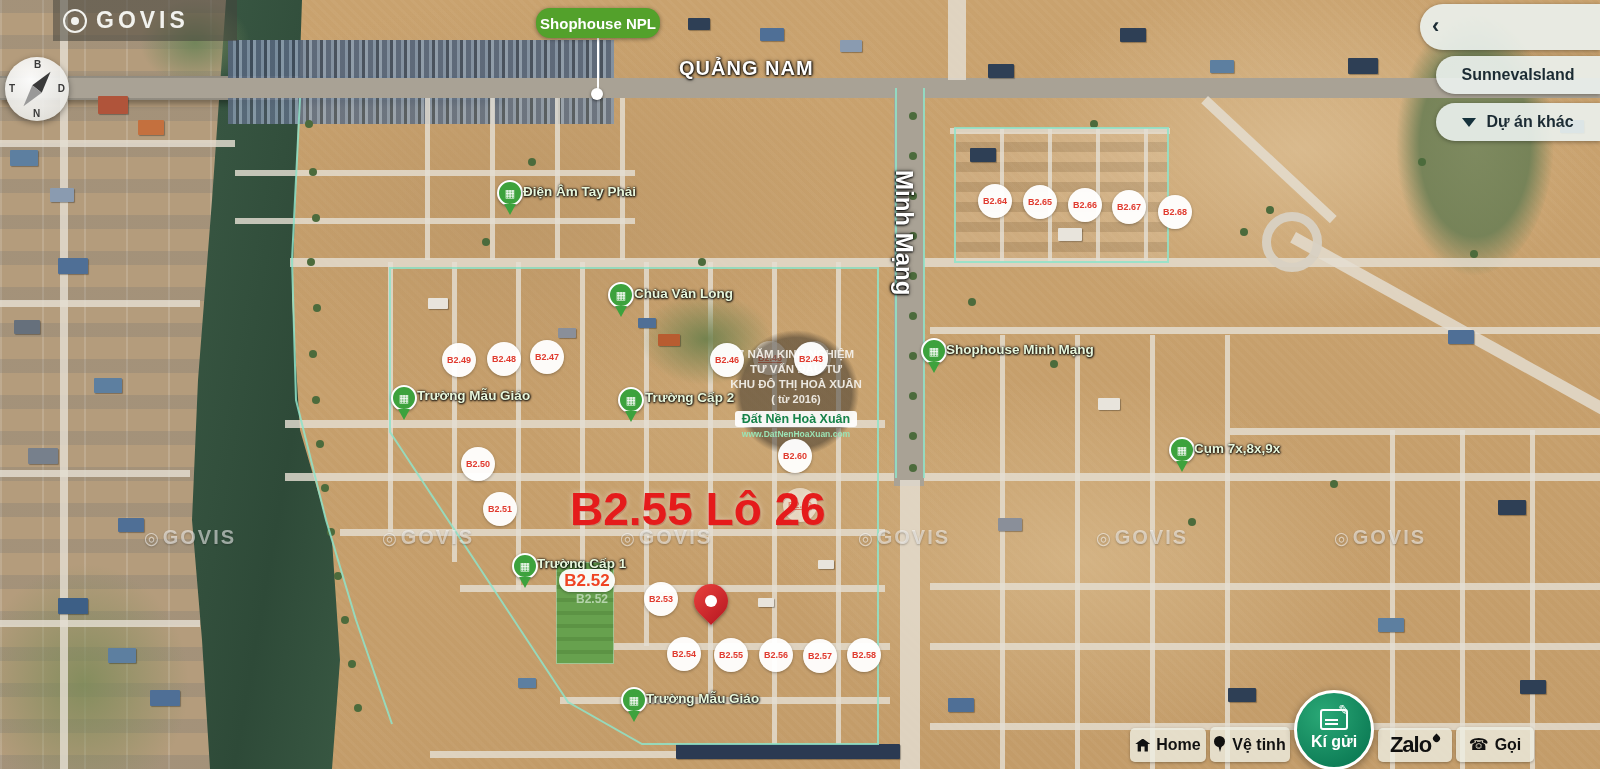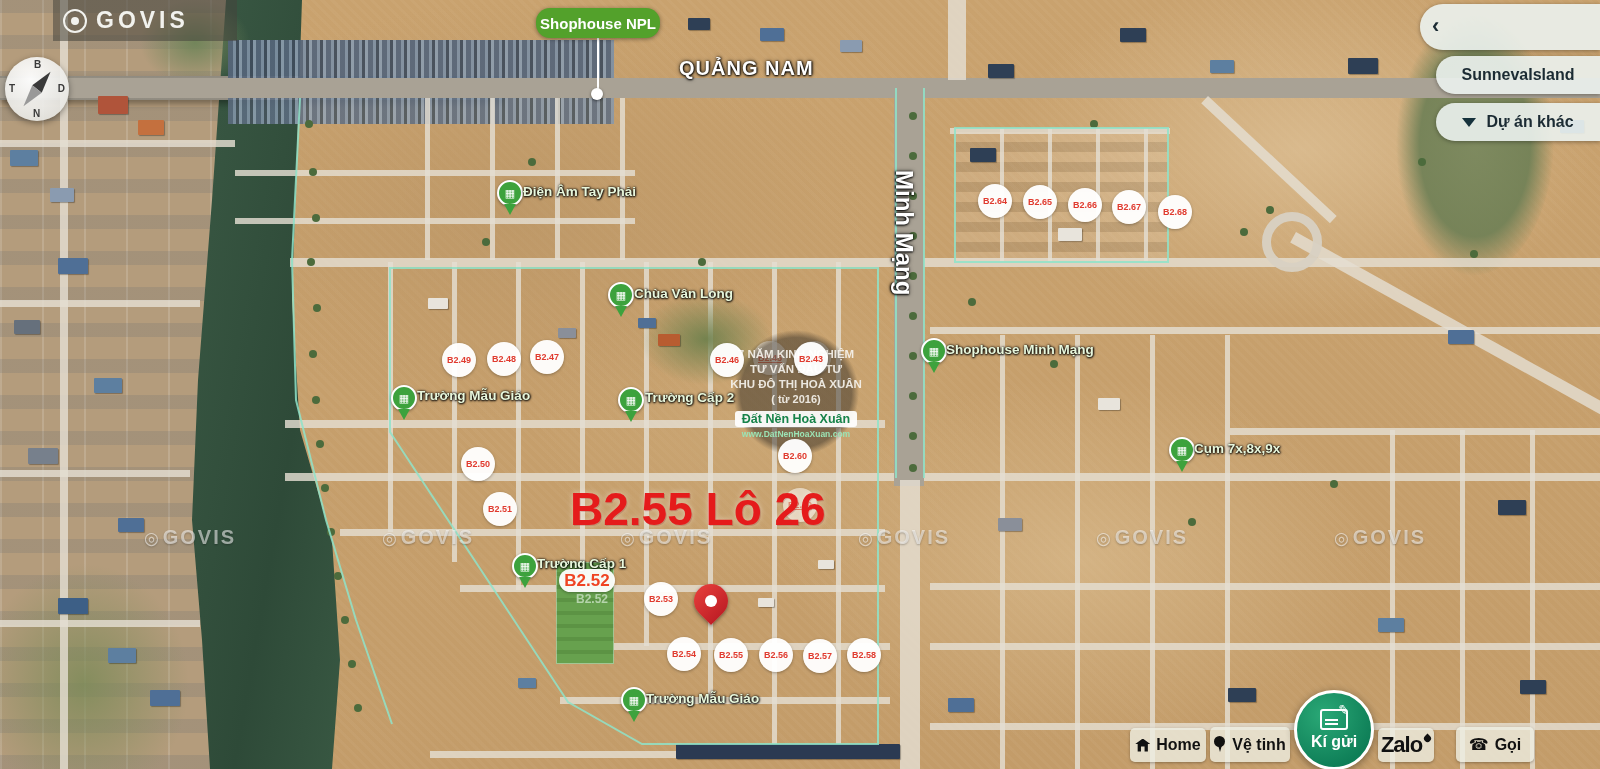--- a/index.html
+++ b/index.html
@@ -110,21 +110,21 @@
   .pill1 .two{font-size:15px;font-weight:bold;line-height:17px;text-align:center;flex:1;padding-right:6px;}
   .pill2{top:56px;height:38px;width:164px;border-radius:20px 0 0 20px;justify-content:center;font-size:16px;font-weight:bold;}
   .pill3{top:103px;height:38px;width:164px;border-radius:20px 0 0 20px;justify-content:center;font-size:16px;font-weight:bold;}
   .pill3 .tri{width:0;height:0;border-left:7px solid transparent;border-right:7px solid transparent;border-top:9px solid #16323c;margin-right:10px;}
   
   .tbtn{position:absolute;z-index:60;background:rgba(238,240,228,.78);border-radius:5px;
      display:flex;align-items:center;justify-content:center;gap:6px;color:#111;font-weight:bold;font-size:16px;
      box-shadow:0 1px 3px rgba(0,0,0,.3);cursor:pointer;}
   .btn-home{left:1130px;top:728px;width:76px;height:34px;}
   .btn-sat{left:1210px;top:727px;width:80px;height:35px;}
-  .btn-zalo{left:1378px;top:728px;width:56px;height:34px;font-size:22px;letter-spacing:-1px;}
+  .btn-zalo{left:1378px;top:728px;width:74px;height:34px;font-size:22px;letter-spacing:-1px;}
   .btn-call{left:1456px;top:727px;width:78px;height:35px;}
   .home-ic{width:15px;height:13px;background:#111;
      clip-path:polygon(50% 0,100% 42%,84% 42%,84% 100%,62% 100%,62% 62%,38% 62%,38% 100%,16% 100%,16% 42%,0 42%);}
   .geo-ic{position:relative;width:12px;height:17px;}
   .geo-ic::before{content:"";position:absolute;left:0;top:0;width:11px;height:11px;background:#111;border-radius:50%;}
   .geo-ic::after{content:"";position:absolute;left:3.5px;top:9px;width:0;height:0;border-left:2.5px solid transparent;border-right:2.5px solid transparent;border-top:7px solid #111;}
   .zalo-tail{width:7px;height:7px;background:#111;border-radius:50% 50% 50% 0;transform:rotate(135deg);margin:-14px 0 0 -4px;}
   .phone-ic{font-size:16px;line-height:16px;}
   .btn-consign{left:1294px;top:690px;width:80px;height:80px;z-index:61;border-radius:50%;
      background:radial-gradient(circle at 35% 30%,#2aa876,#0e7e57 75%);border:3px solid #fff;box-sizing:border-box;

